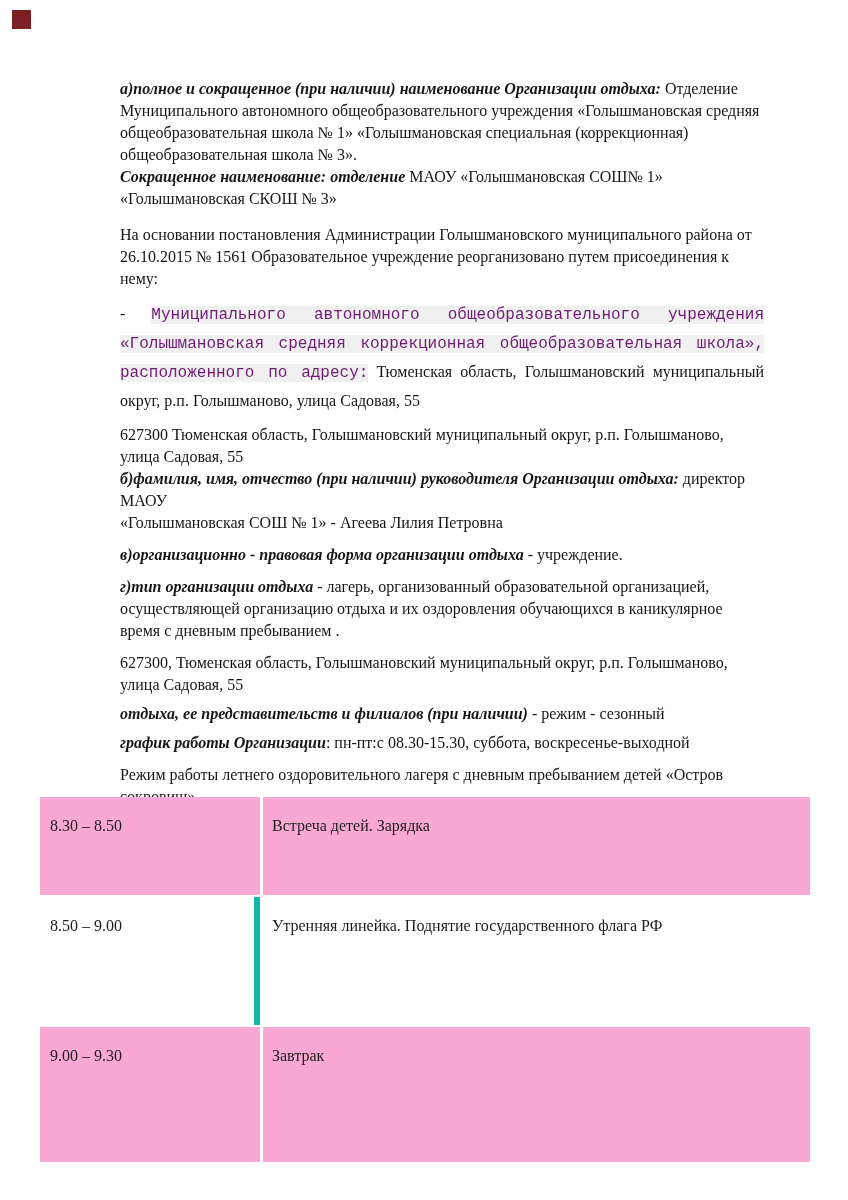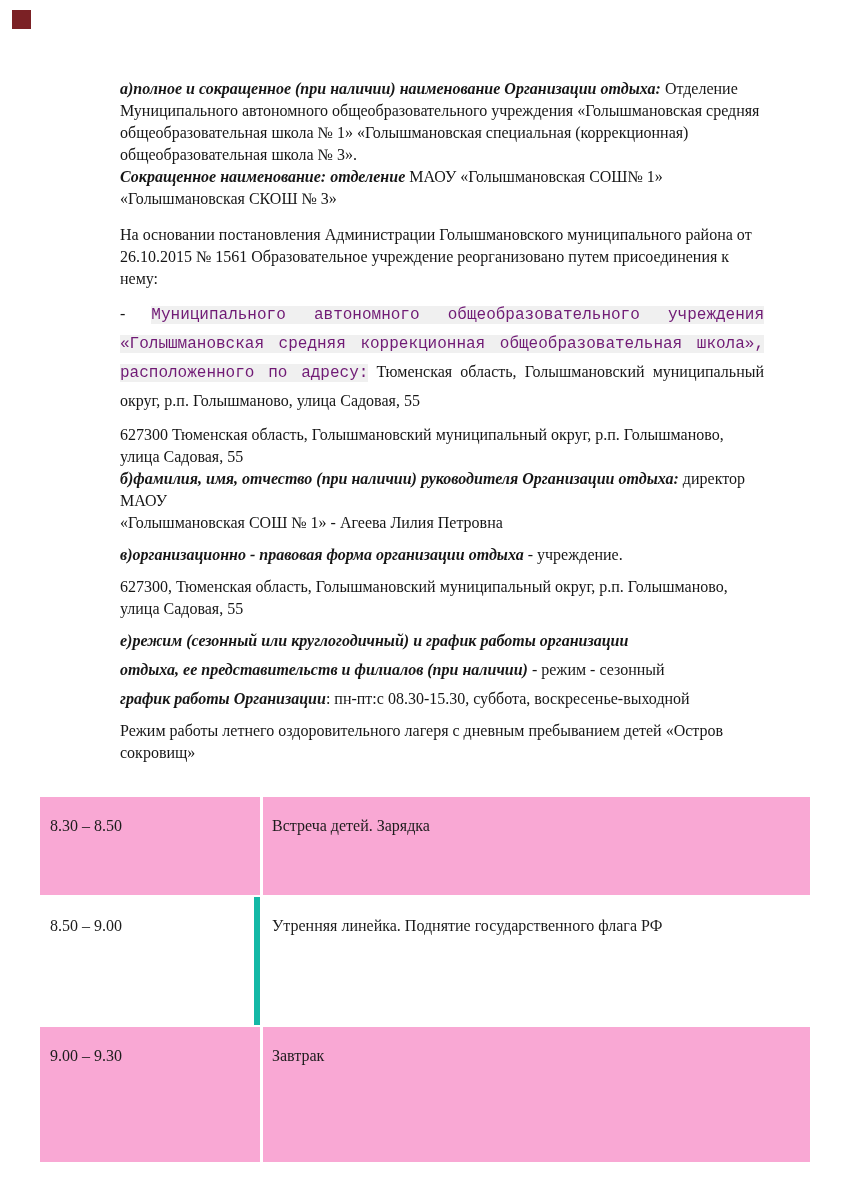--- a/index.html
+++ b/index.html
@@ -64,25 +64,25 @@
 
   <p class="gap attached-para"><span>-</span><span class="dash-gap"></span><span class="hl">Муниципального автономного общеобразовательного учреждения «Голышмановская средняя коррекционная общеобразовательная школа», расположенного по адресу:</span><span> Тюменская область, Голышмановский муниципальный округ, р.п. Голышманово, улица Садовая, 55</span></p>
 
   <p class="gap">627300 Тюменская область, Голышмановский муниципальный округ, р.п. Голышманово, улица Садовая, 55</p>
 
   <p><b>б)фамилия, имя, отчество (при наличии) руководителя Организации отдыха:</b><span> директор МАОУ</span></p>
   <p>«Голышмановская СОШ № 1» - Агеева Лилия Петровна</p>
 
   <p class="gap"><b>в)организационно - правовая форма организации отдыха</b><span> - учреждение.</span></p>
 
+  <p class="gap"><b>г)тип организации отдыха</b><span> - лагерь, организованный образовательной организацией, осуществляющей организацию отдыха и их оздоровления обучающихся в каникулярное время с дневным пребыванием .</span></p>
 
 
   <p class="gap">627300, Тюменская область, Голышмановский муниципальный округ, р.п. Голышманово, улица Садовая, 55</p>
 
-  <p class="gap"><b>е)режим (сезонный или круглогодичный) и график работы организации</b></p>
   <p class="e-line"><b>отдыха, ее представительств и филиалов (при наличии)</b><span> - режим - сезонный</span></p>
   <p class="e-line"><b>график работы Организации</b><span>: пн-пт:с 08.30-15.30, суббота, воскресенье-выходной</span></p>
 
   <p class="gap">Режим работы летнего оздоровительного лагеря с дневным пребыванием детей «Остров сокровищ»</p>
 
 </div>
 
 <div class="schedule">
   <div class="srow row-1">
     <div class="cell c-time">8.30 – 8.50</div>

